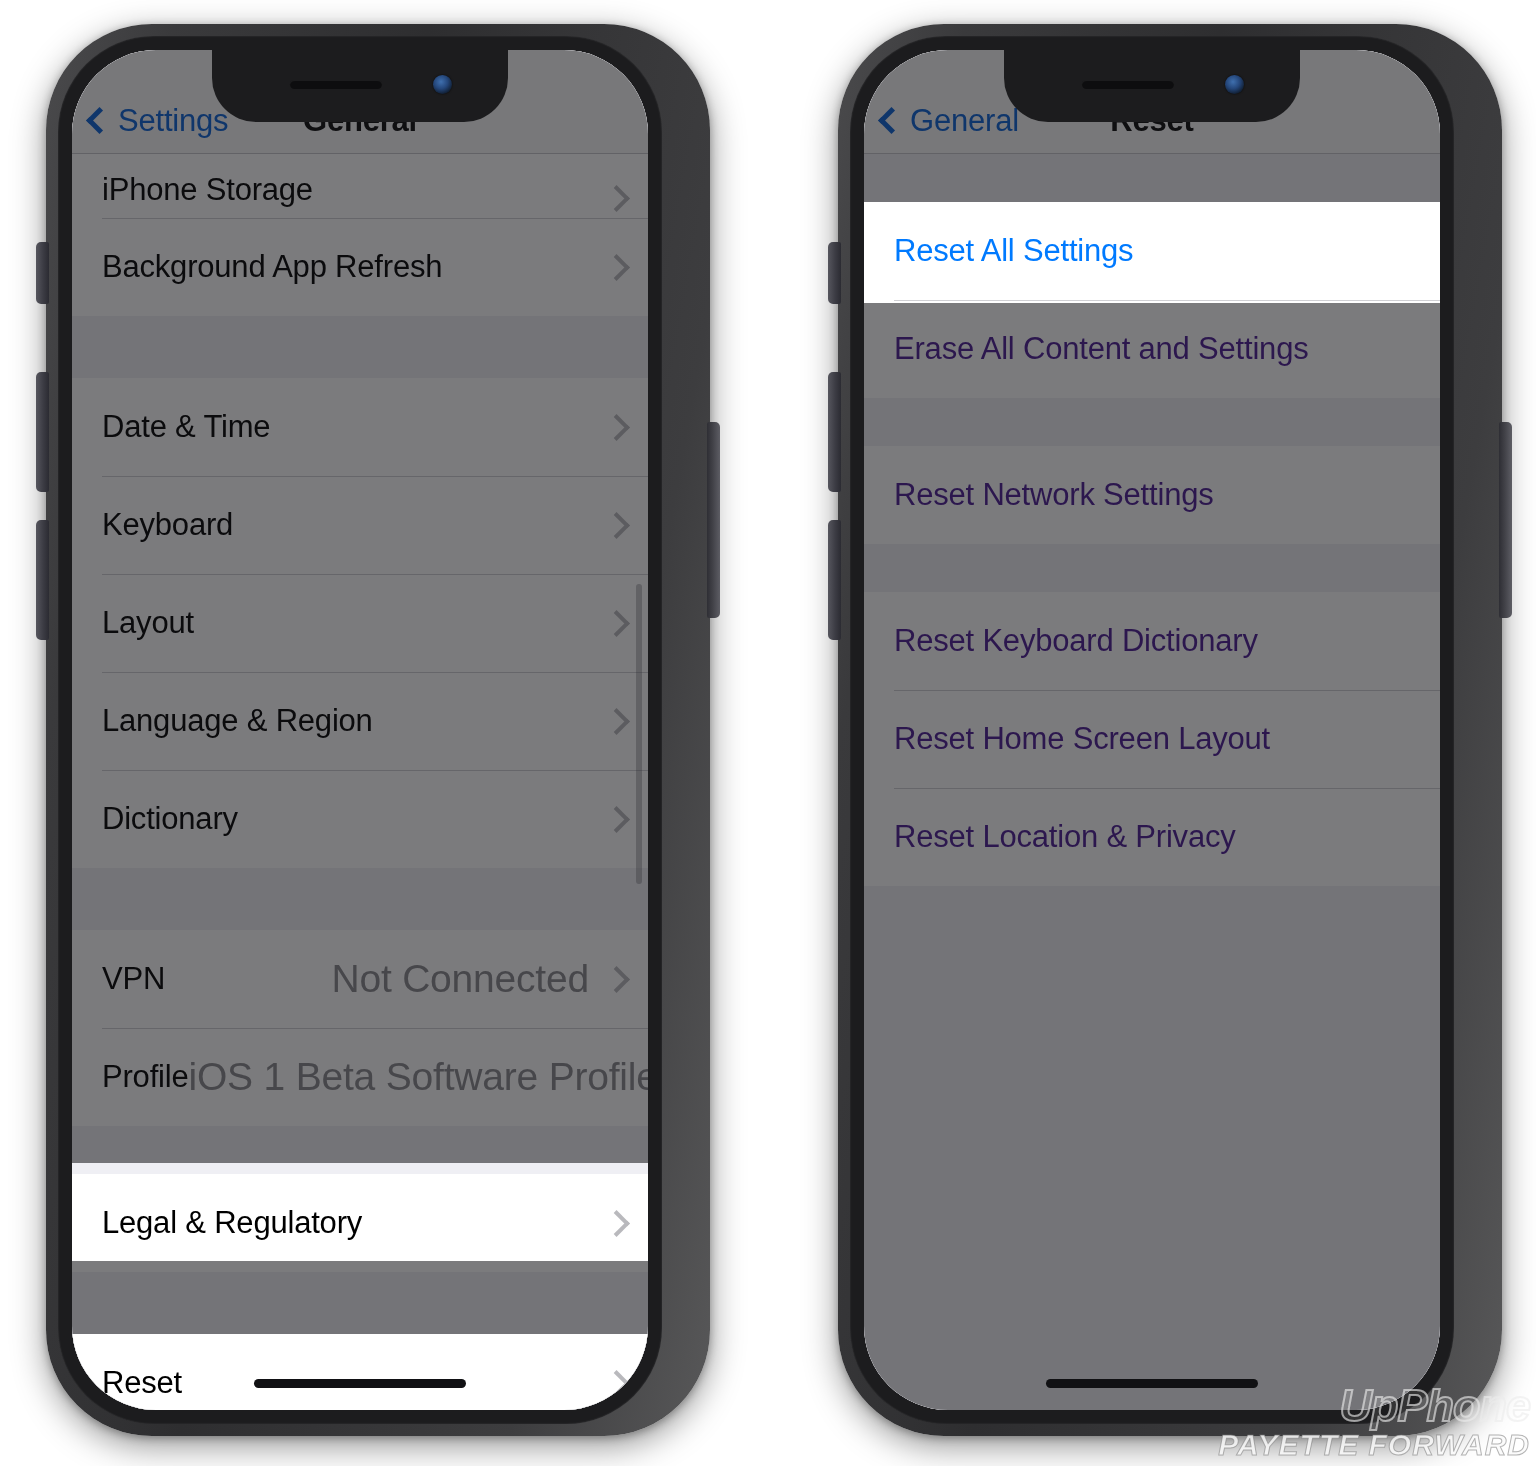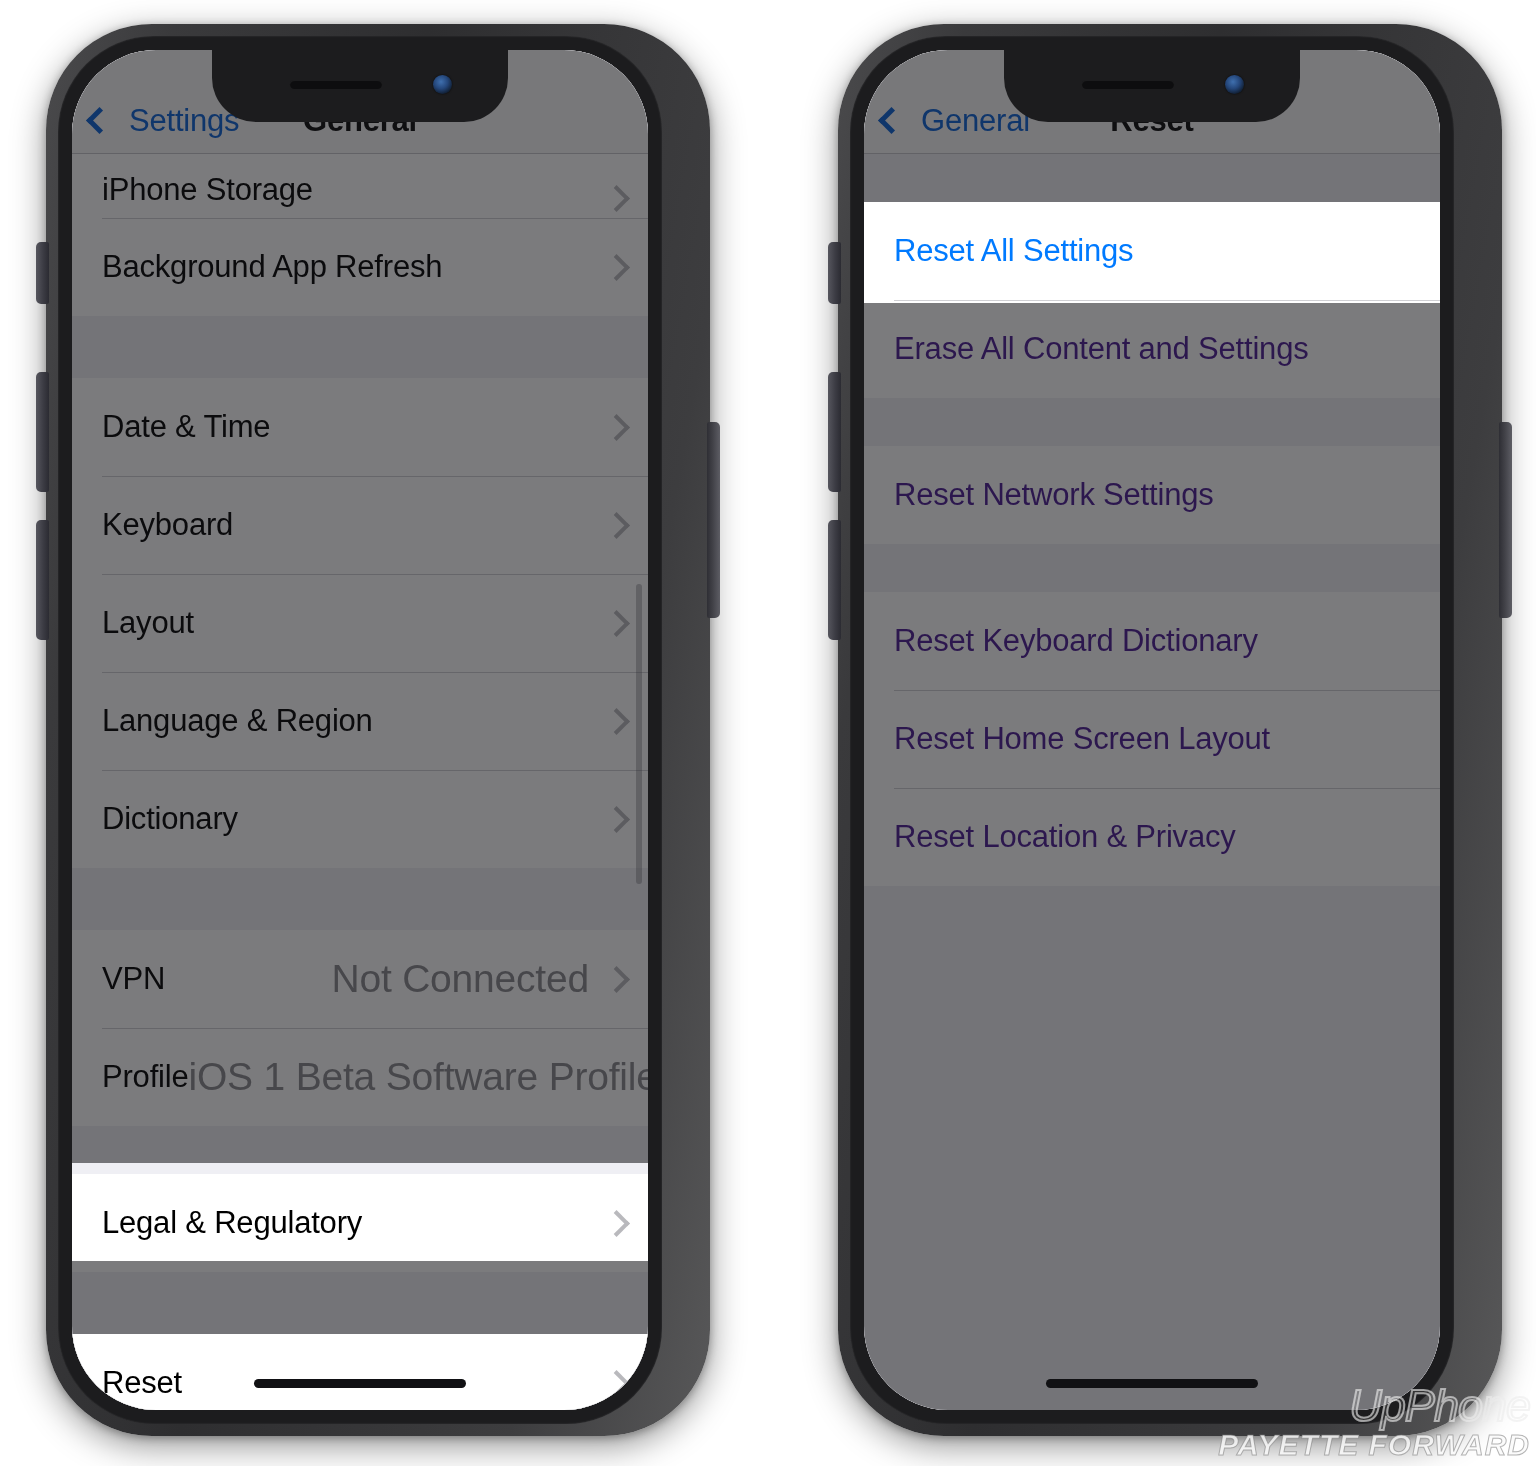--- a/index.html
+++ b/index.html
@@ -125,21 +125,21 @@
     box-sizing: border-box;
     padding: 0 18px;
     display: flex;
     align-items: flex-end;
     background: #f7f7f9;
     border-bottom: 1px solid #c7c7cb;
   }
   .nav-back {
     display: flex;
     align-items: center;
-    gap: 18px;
+    gap: 7px;
     padding-bottom: 14px;
     color: #0b62d6;
     font-size: 31px;
     letter-spacing: -0.2px;
     white-space: nowrap;
   }
   .chev-back {
     display: inline-block;
     width: 14px; height: 14px;
     border-left: 5px solid #0b62d6;
@@ -244,21 +244,21 @@
     position: absolute;
     right: 6px;
     bottom: 6px;
     z-index: 60;
     text-align: right;
     pointer-events: none;
     user-select: none;
   }
   .wm-up {
     font-size: 45px;
-    font-weight: normal;
+    font-weight: bold;
     font-style: italic;
     letter-spacing: -1px;
     color: rgba(255,255,255,0.10);
     -webkit-text-stroke: 2px rgba(235,235,235,0.62);
     line-height: 1;
     margin-bottom: 2px;
   }
   .wm-pf {
     font-size: 30px;
     font-weight: bold;

